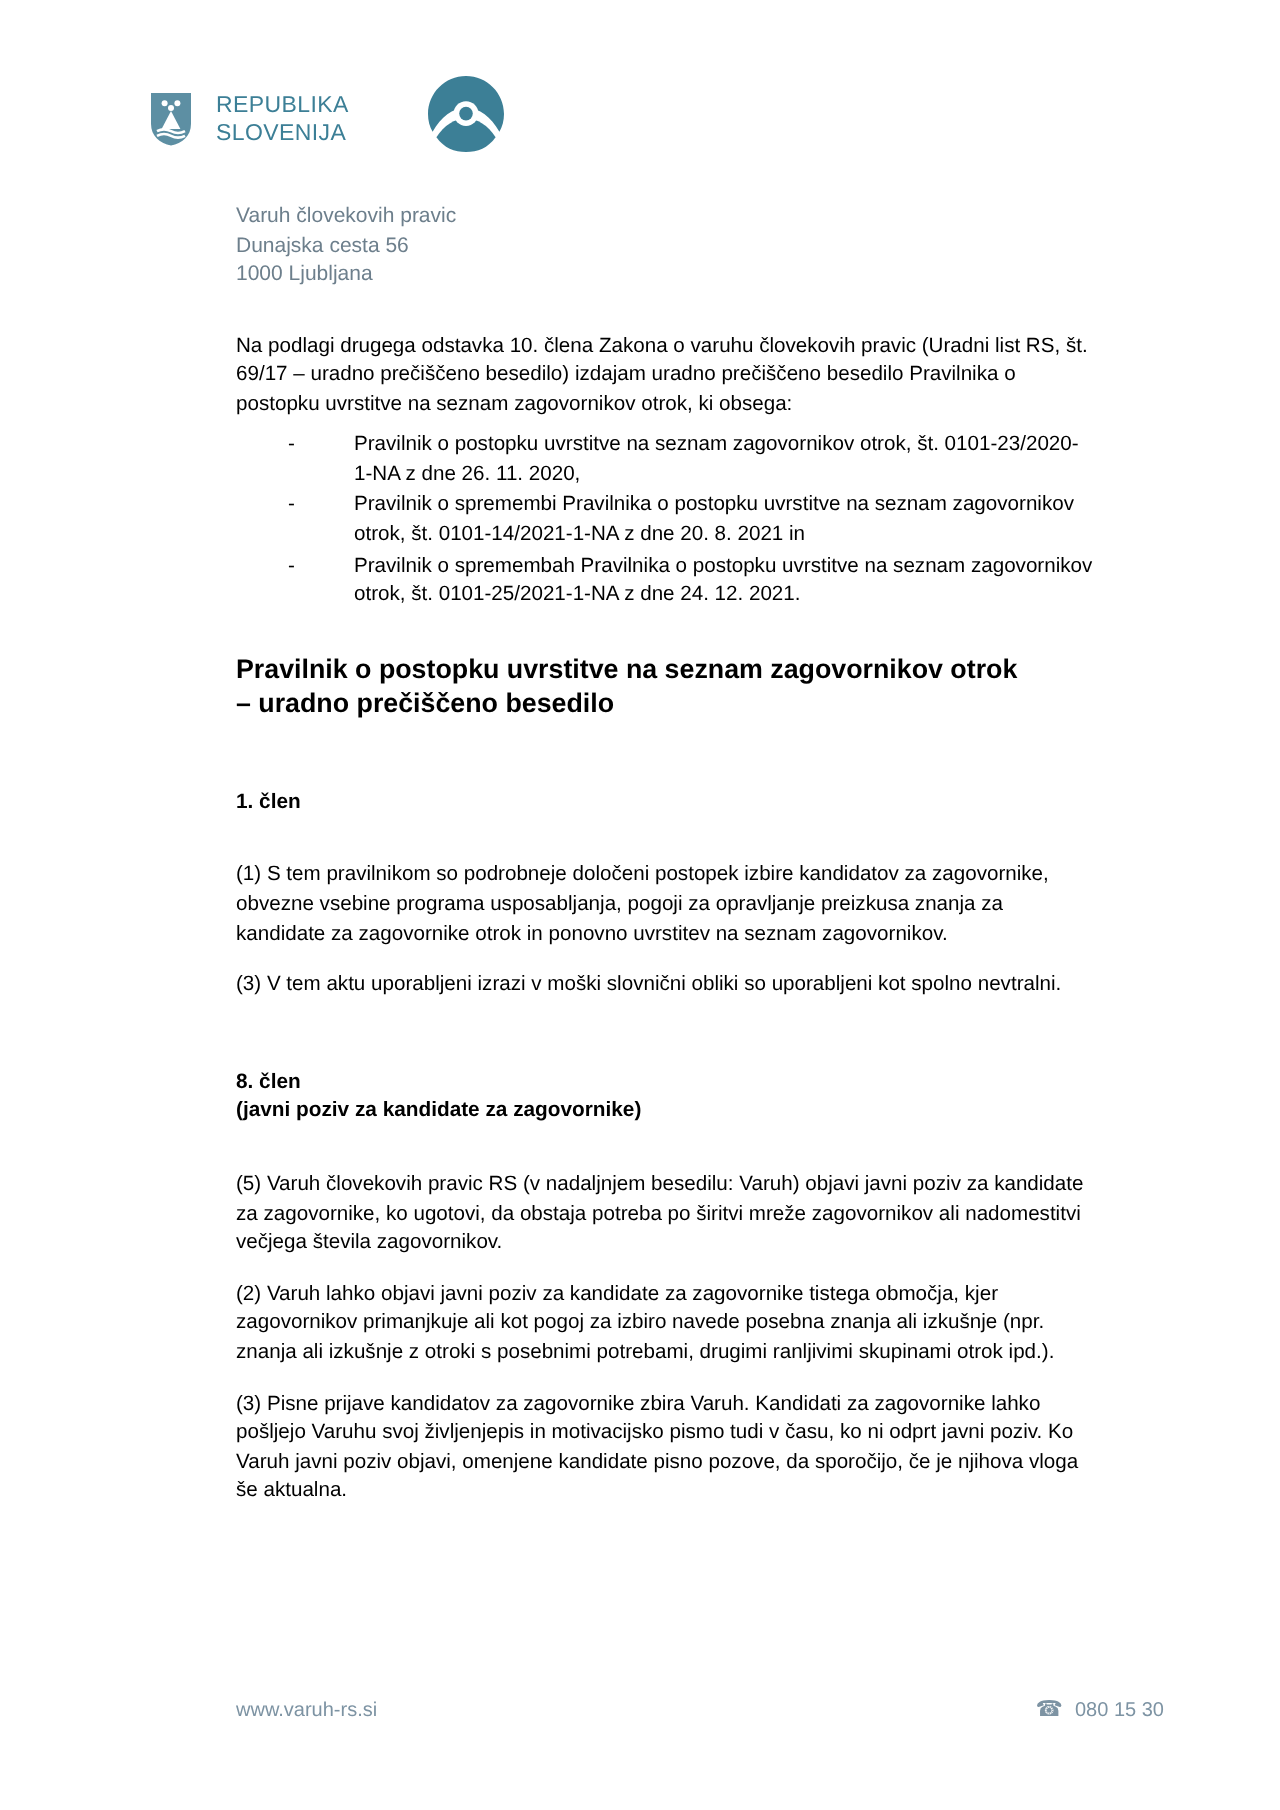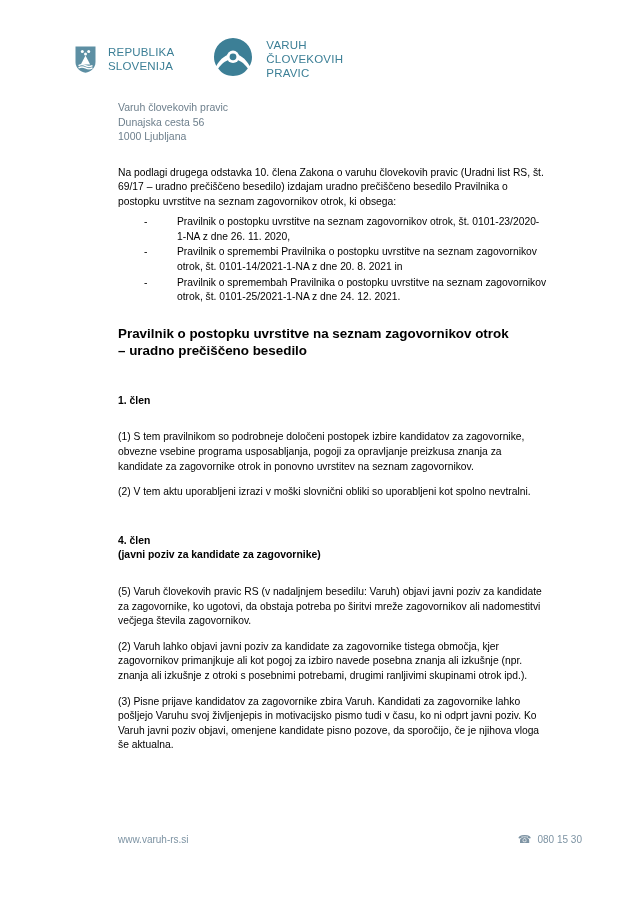--- a/index.html
+++ b/index.html
@@ -134,21 +134,21 @@
 
   .article-body {
     margin-top: 22px;
   }
 
   
   .footer {
     position: absolute;
     left: 118px;
     right: 58px;
-    bottom: 60px;
+    bottom: 44px;
     display: flex;
     justify-content: space-between;
     align-items: center;
     font-size: 10px;
     color: #7d93a3;
   }
   .footer .phone {
     display: flex;
     align-items: center;
     gap: 6px;
@@ -184,23 +184,20 @@
 
     <div class="varuh-block">
       <span>
         <svg width="42" height="42" viewBox="0 0 42 42" xmlns="http://www.w3.org/2000/svg">
           <path d="M21 2 C31.5 2 40 10.5 40 21 C40 24.3 39.2 27.3 37.7 29.9 C33.5 22.4 27.8 18 21 18 C14.2 18 8.5 22.4 4.3 29.9 C2.8 27.3 2 24.3 2 21 C2 10.5 10.5 2 21 2 Z" fill="#3c7f96"></path>
           <path d="M6.2 32.6 C10 38 15.2 40 21 40 C26.8 40 32 38 35.8 32.6 C31.9 26.6 26.8 23.2 21 23.2 C15.2 23.2 10.1 26.6 6.2 32.6 Z" fill="#3c7f96"></path>
           <circle cx="21" cy="20.8" r="6.2" fill="#ffffff"></circle>
           <circle cx="21" cy="20.8" r="3.4" fill="#3c7f96"></circle>
         </svg>
       </span>
-      <div class="varuh-text">VARUH
-ČLOVEKOVIH
-PRAVIC</div>
     </div>
 
   </div>
 
   <div class="address">Varuh človekovih pravic
 Dunajska cesta 56
 1000 Ljubljana</div>
 
   <div class="content">
 
@@ -222,25 +219,25 @@
     </ul>
 
     <h1 class="doc-title">Pravilnik o postopku uvrstitve na seznam zagovornikov otrok – uradno prečiščeno besedilo</h1>
 
     <div class="article-head">
       <span>1. člen</span>
     </div>
 
     <div class="article-body">
       <p class="para">(1) S tem pravilnikom so podrobneje določeni postopek izbire kandidatov za zagovornike, obvezne vsebine programa usposabljanja, pogoji za opravljanje preizkusa znanja za kandidate za zagovornike otrok in ponovno uvrstitev na seznam zagovornikov.</p>
-      <p class="para">(2) V tem aktu uporabljeni izrazi v moški slovnični obliki so uporabljeni kot spolno nevtralni.</p>
+      <p class="para">(3) V tem aktu uporabljeni izrazi v moški slovnični obliki so uporabljeni kot spolno nevtralni.</p>
     </div>
 
     <div class="article-head">
-      <span>4. člen</span>
+      <span>8. člen</span>
       <span class="sub">(javni poziv za kandidate za zagovornike)</span>
     </div>
 
     <div class="article-body">
       <p class="para">(5) Varuh človekovih pravic RS (v nadaljnjem besedilu: Varuh) objavi javni poziv za kandidate za zagovornike, ko ugotovi, da obstaja potreba po širitvi mreže zagovornikov ali nadomestitvi večjega števila zagovornikov.</p>
       <p class="para">(2) Varuh lahko objavi javni poziv za kandidate za zagovornike tistega območja, kjer zagovornikov primanjkuje ali kot pogoj za izbiro navede posebna znanja ali izkušnje (npr. znanja ali izkušnje z otroki s posebnimi potrebami, drugimi ranljivimi skupinami otrok ipd.).</p>
       <p class="para">(3) Pisne prijave kandidatov za zagovornike zbira Varuh. Kandidati za zagovornike lahko pošljejo Varuhu svoj življenjepis in motivacijsko pismo tudi v času, ko ni odprt javni poziv. Ko Varuh javni poziv objavi, omenjene kandidate pisno pozove, da sporočijo, če je njihova vloga še aktualna.</p>
     </div>
 
   </div>

